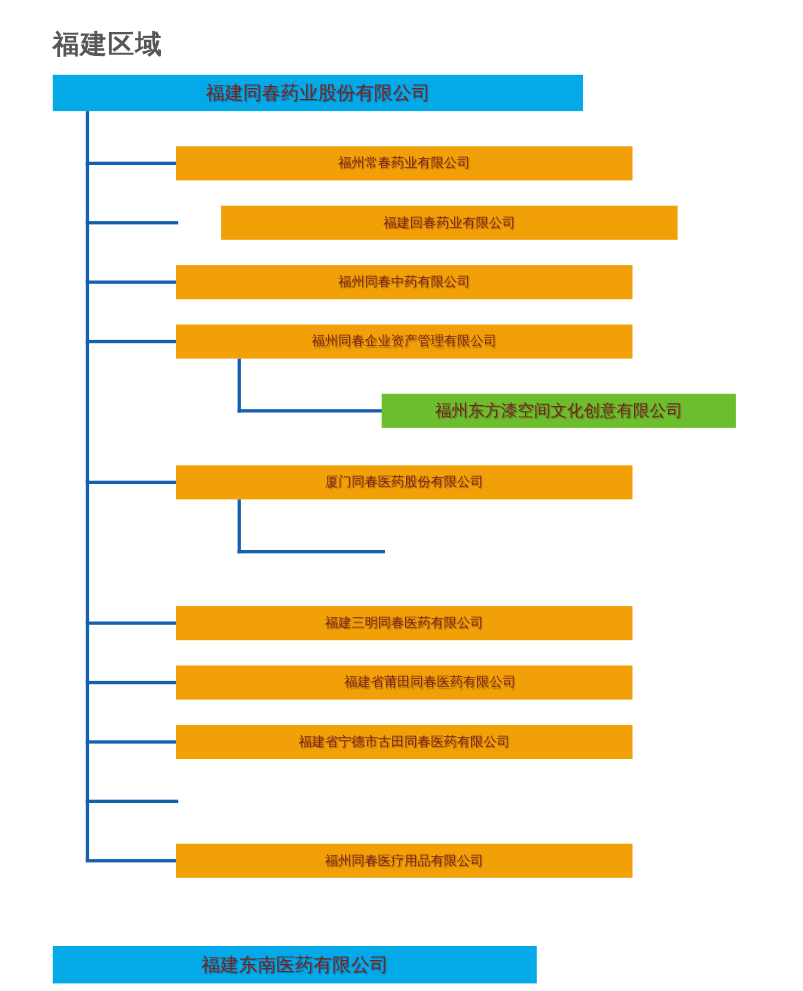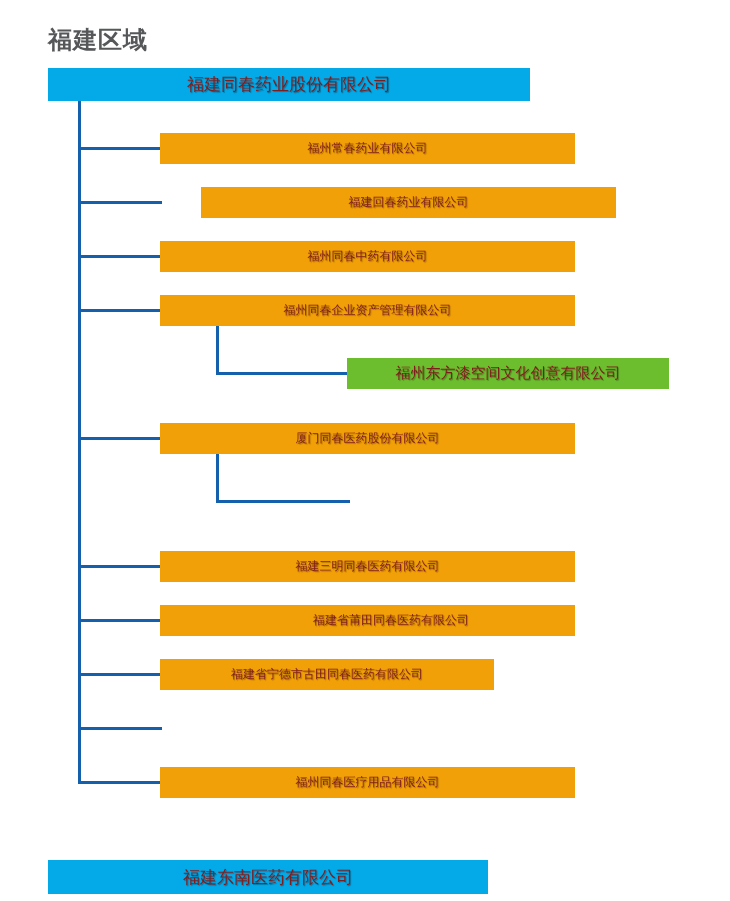--- a/index.html
+++ b/index.html
@@ -107,21 +107,21 @@
   <div class="line line-v" style="left:216px; top:454px; width:3px; height:49px;"></div>
   <div class="line line-h" style="left:216px; top:500px; width:134px; height:3px;"></div>
 
   <div class="line line-h" style="left:78px; top:565px; width:84px; height:3px;"></div>
   <div class="node node-level2" style="left:160px; top:551px; width:415px; height:31px;">福建三明同春医药有限公司</div>
 
   <div class="line line-h" style="left:78px; top:619px; width:84px; height:3px;"></div>
   <div class="node node-level2" style="left:160px; top:605px; width:415px; height:31px;padding-left:47px;">福建省莆田同春医药有限公司</div>
 
   <div class="line line-h" style="left:78px; top:673px; width:84px; height:3px;"></div>
-  <div class="node node-level2" style="left:160px; top:659px; width:334px; height:31px;">福建省宁德市古田同春医药有限公司</div>
+  <div class="node node-level2" style="left:160px; top:659px; width:415px; height:31px;">福建省宁德市古田同春医药有限公司</div>
 
   <div class="line line-h" style="left:78px; top:727px; width:84px; height:3px;"></div>
 
   <div class="line line-h" style="left:78px; top:781px; width:84px; height:3px;"></div>
   <div class="node node-level2" style="left:160px; top:767px; width:415px; height:31px;">福州同春医疗用品有限公司</div>
 
   <div class="node node-footer" style="left:48px; top:832px; width:440px; height:34px;margin-top:28px;">福建东南医药有限公司</div>
 
 </div>
 

